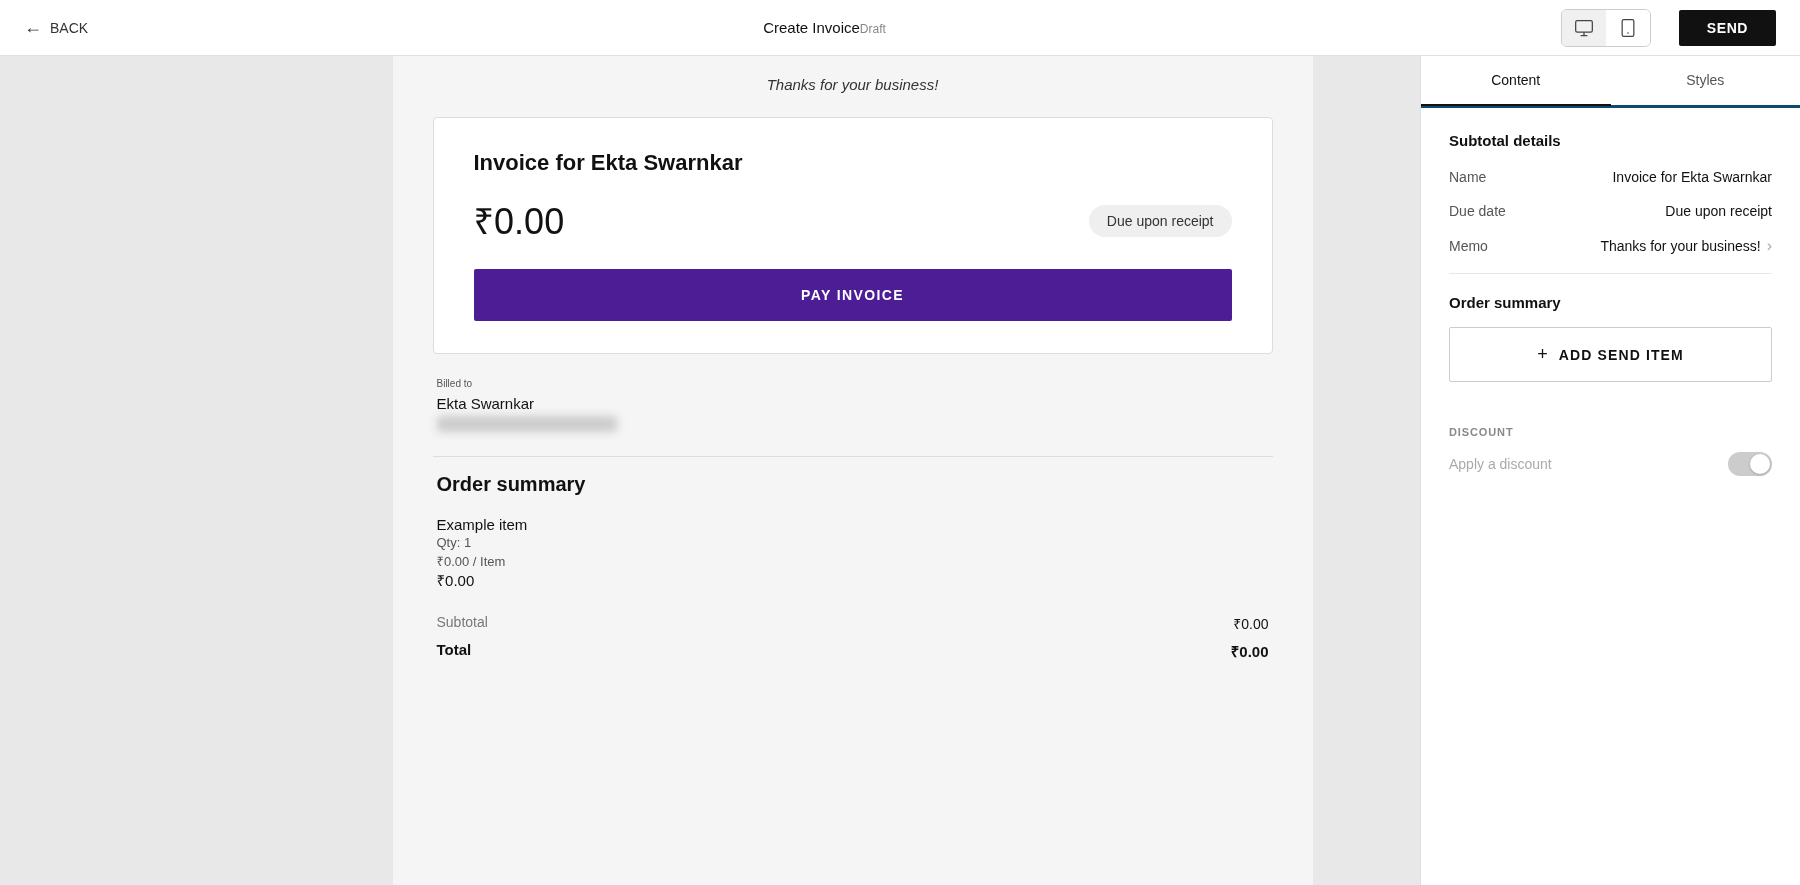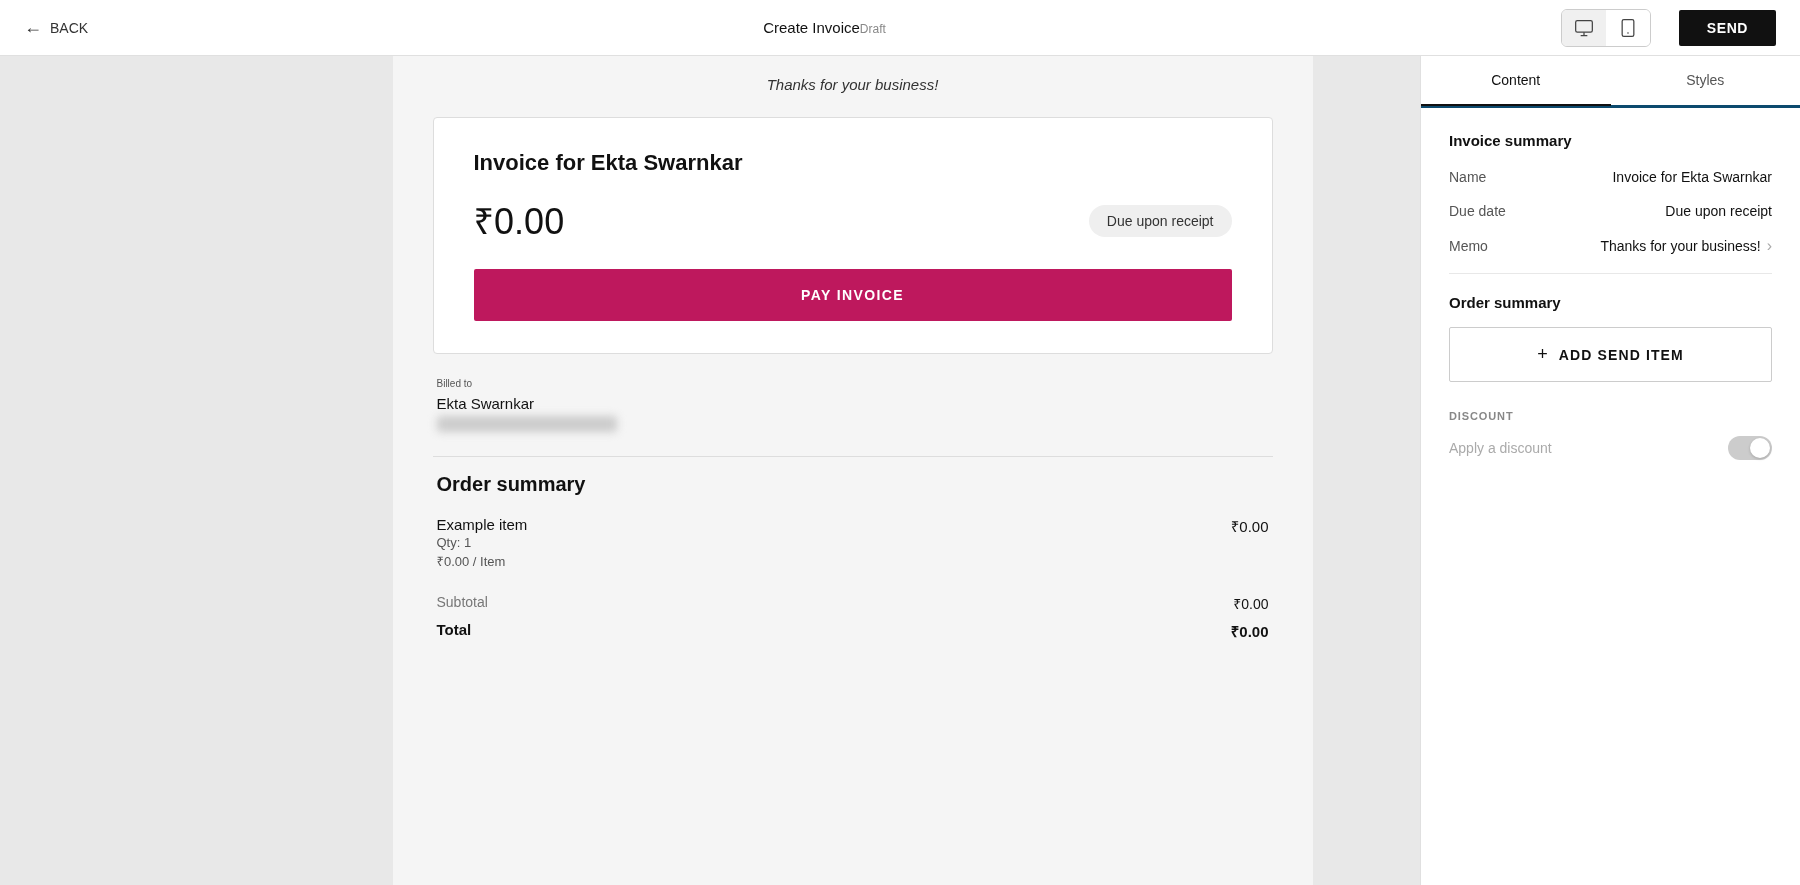--- a/index.html
+++ b/index.html
@@ -163,21 +163,21 @@
     }
     .due-badge {
       background: #efefef;
       border-radius: 999px;
       padding: 8px 18px;
       font-size: 14px;
       color: #333;
     }
     .pay-invoice-btn {
       width: 100%;
-      background: #be185d;
+      background: #4c1d95;
       color: #fff;
       border: none;
       padding: 18px;
       font-size: 14px;
       font-weight: 600;
       letter-spacing: 0.1em;
       cursor: pointer;
       border-radius: 2px;
     }
 
@@ -218,20 +218,21 @@
       font-size: 20px;
       font-weight: 700;
       color: #111;
       margin-bottom: 20px;
     }
     .line-item {
       display: flex;
       justify-content: space-between;
       align-items: flex-start;
       margin-bottom: 16px;
+      flex-direction: column;
     }
     .line-item-details {}
     .line-item-name {
       font-size: 15px;
       color: #111;
       font-weight: 500;
     }
     .line-item-qty {
       font-size: 13px;
       color: #555;
@@ -368,21 +369,21 @@
       justify-content: center;
       gap: 10px;
       border-radius: 2px;
     }
     .add-line-item-btn .plus-icon {
       font-size: 18px;
       font-weight: 300;
       color: #111;
     }
     .discount-section {
-      margin-top: 28px;
+      margin-top: 44px;
     }
     .discount-label {
       font-size: 11px;
       font-weight: 600;
       letter-spacing: 0.08em;
       color: #888;
       text-transform: uppercase;
       margin-bottom: 14px;
     }
     .discount-row {
@@ -499,21 +500,21 @@
   </div>
 
   <div class="right-panel">
     <div class="panel-tabs">
       <div class="panel-tab active">Content</div>
       <div class="panel-tab">Styles</div>
     </div>
 
     <div class="panel-body">
 
-      <div class="panel-section-title">Invoice summary</div>
+      <div class="panel-section-title">Subtotal details</div>
 
       <div class="detail-row">
         <span class="detail-row-label">Name</span>
         <span class="detail-row-value">Invoice for Ekta Swarnkar</span>
       </div>
 
       <div class="detail-row">
         <span class="detail-row-label">Due date</span>
         <span class="detail-row-value">Due upon receipt</span>
       </div>

